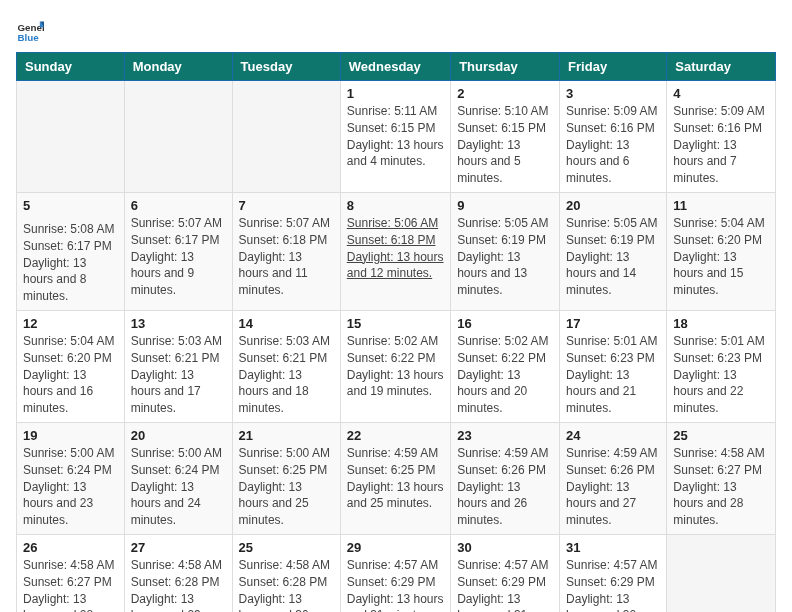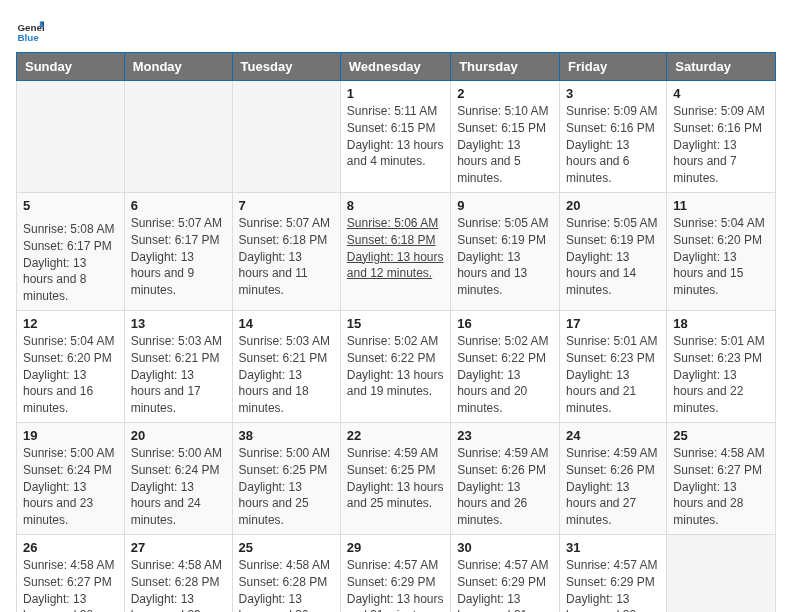--- a/index.html
+++ b/index.html
@@ -36,21 +36,21 @@
     .sub-title {
       font-size: 16px;
       color: #555;
     }
     .calendar {
       width: 100%;
       border-collapse: collapse;
       border: 1px solid #ccc;
     }
     .calendar thead tr th {
-      background-color: #737373;
+      background-color: #0f766e;
       color: #fff;
       font-size: 13px;
       font-weight: bold;
       padding: 6px 8px;
       text-align: left;
       border: 1px solid #1a6aaa;
     }
     .calendar tbody tr td {
       vertical-align: top;
       padding: 5px 6px;
@@ -235,21 +235,21 @@
 Sunset: 6:24 PM
 Daylight: 13 hours and 23 minutes.</div>
         </td>
         <td>
           <span class="day-num">20</span>
           <div class="day-info" style="white-space: pre-line;">Sunrise: 5:00 AM
 Sunset: 6:24 PM
 Daylight: 13 hours and 24 minutes.</div>
         </td>
         <td>
-          <span class="day-num">38</span>
+          <span class="day-num">21</span>
           <div class="day-info" style="white-space: pre-line;">Sunrise: 5:00 AM
 Sunset: 6:25 PM
 Daylight: 13 hours and 25 minutes.</div>
         </td>
         <td>
           <span class="day-num">22</span>
           <div class="day-info" style="white-space: pre-line;">Sunrise: 4:59 AM
 Sunset: 6:25 PM
 Daylight: 13 hours and 25 minutes.</div>
         </td>

